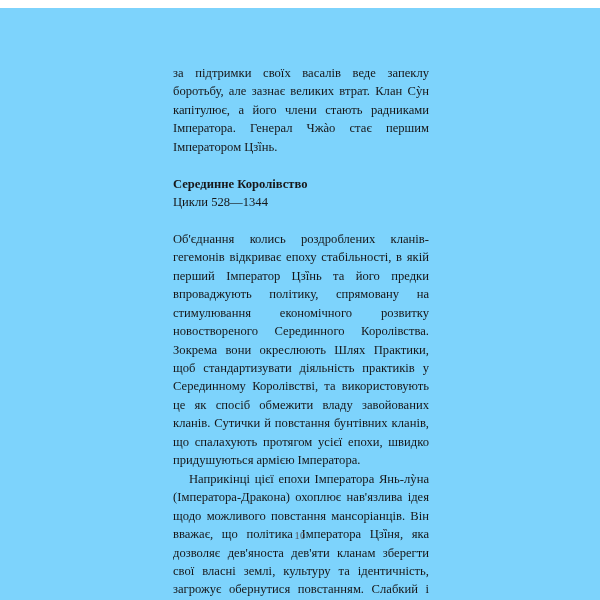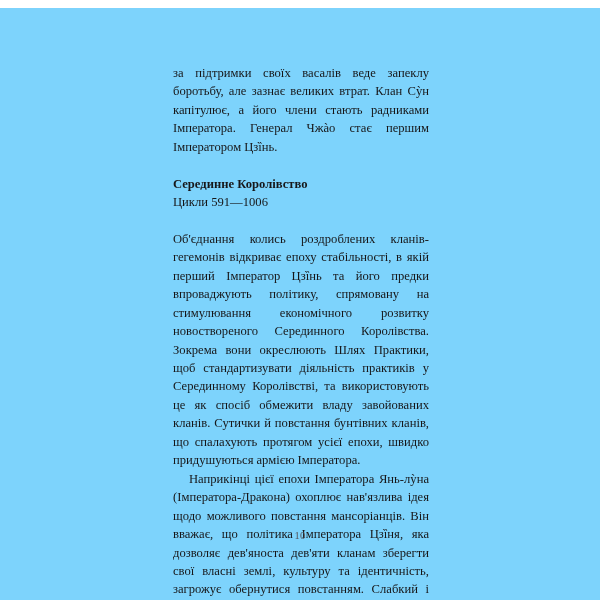--- a/index.html
+++ b/index.html
@@ -84,21 +84,21 @@
 <body>
 
 <div id="page">
 
   <div id="text-column">
 
     <p class="para">за підтримки своїх васалів веде запеклу боротьбу, але зазнає великих втрат. Клан Сỳн капітулює, а його члени стають радниками Імператора. Генерал Чжàо стає першим Імператором Цзȉнь.</p>
 
     <div class="section-block">
       <p class="section-title">Серединне Королівство</p>
-      <p class="section-range">Цикли 591—1006</p>
+      <p class="section-range">Цикли 528—1344</p>
     </div>
 
     <p class="para">Об'єднання колись роздроблених кланів-гегемонів відкриває епоху стабільності, в якій перший Імператор Цзȉнь та його предки впроваджують політику, спрямовану на стимулювання економічного розвитку новоствореного Серединного Королівства. Зокрема вони окреслюють Шлях Практики, щоб стандартизувати діяльність практиків у Серединному Королівстві, та використовують це як спосіб обмежити владу завойованих кланів. Сутички й повстання бунтівних кланів, що спалахують протягом усієї епохи, швидко придушуються армією Імператора.</p>
 
     <p class="para indent">Наприкінці цієї епохи Імператора Янь-лỳна (Імператора-Дракона) охоплює нав'язлива ідея щодо можливого повстання мансоріанців. Він вважає, що політика Імператора Цзȉня, яка дозволяє дев'яноста дев'яти кланам зберегти свої власні землі, культуру та ідентичність, загрожує обернутися повстанням. Слабкий і жадібний, у спробі втримати владу, він прив'язує до себе Багряного Фенікса — Демонічного бога, що перебував у глибокому сні під контролем його родини, і розпочинає власну військову кампанію з метою знищення дев'яноста дев'яти кланів.</p>
 
   </div>
 
   <div id="page-number">10</div>
 

